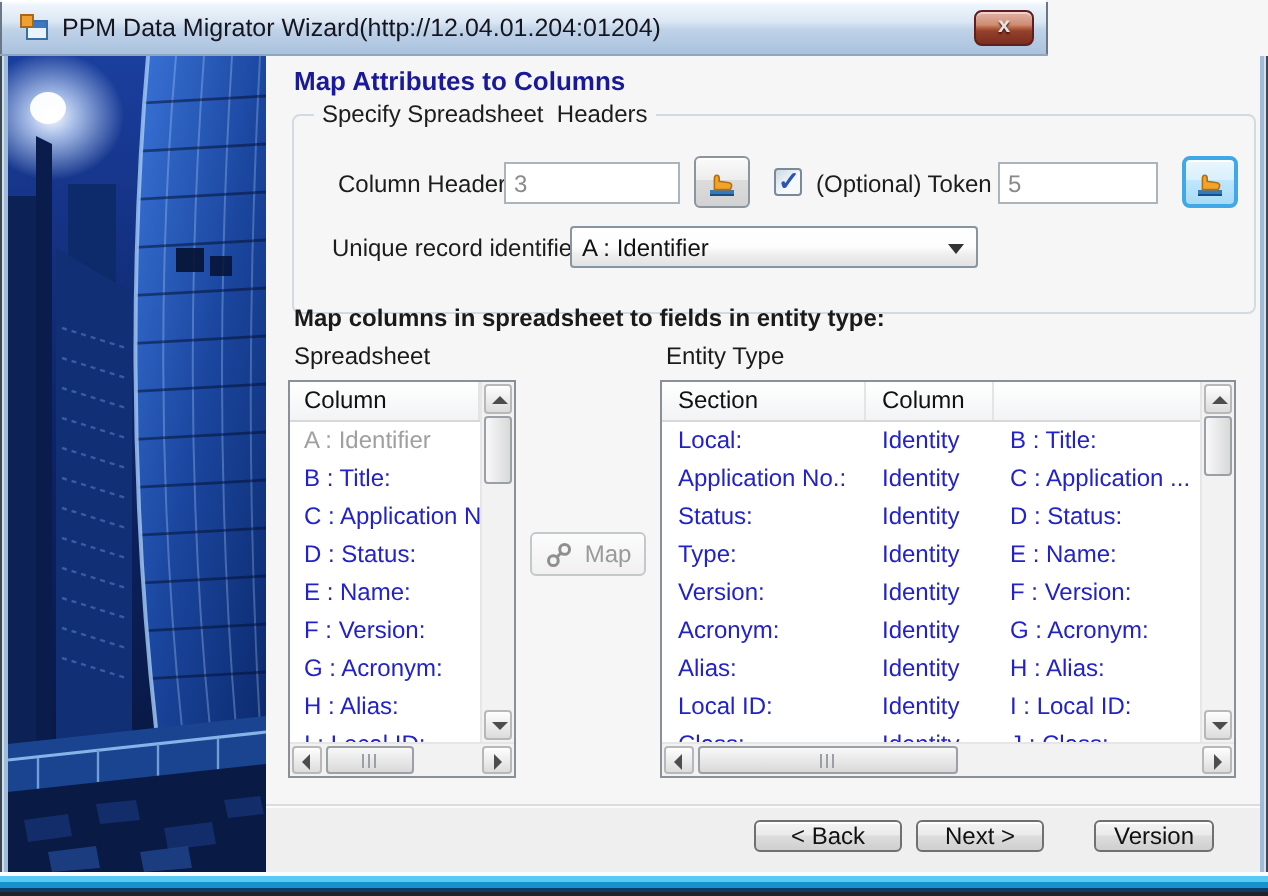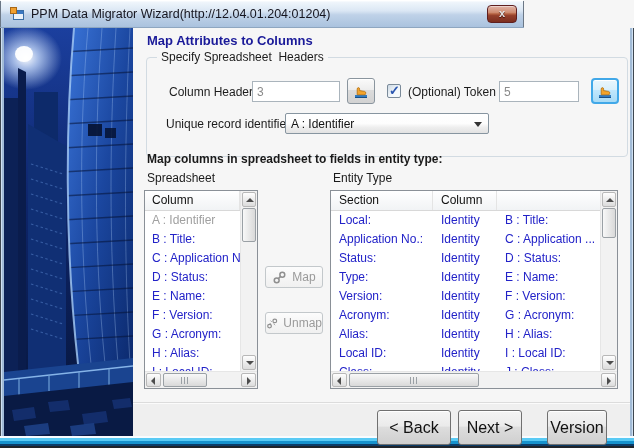--- a/index.html
+++ b/index.html
@@ -89,23 +89,23 @@
   .thumb-h::after{ content:""; position:absolute; left:50%; top:3px; width:7px; height:7px; margin-left:-4px;
     background:repeating-linear-gradient(to right,#9aa0a5 0 1px,transparent 1px 3px); }
   
   .mini-btn{ position:absolute; width:58px; height:22px; border:1px solid #c3c8cb; border-radius:3px;
     background:linear-gradient(#fcfcfc,#f0f0f0); color:#9a9a9a; font-size:12px;
     display:flex; align-items:center; justify-content:center; gap:5px; cursor:default; }
   .mini-btn svg{ width:15px; height:15px; }
   
   .footer{ position:absolute; left:0; top:374px; width:497px; height:34px; background:#efefef;
     border-top:1px solid #dcdcdc; box-shadow:inset 0 1px 0 #fbfbfb; }
-  .btn{ position:absolute; top:7px; height:35px; border:1px solid #707070; border-radius:3px;
+  .btn{ position:absolute; top:7px; height:16px; border:1px solid #707070; border-radius:3px;
     background:linear-gradient(#f4f4f4 0%,#ebebeb 45%,#dddddd 50%,#cfcfcf 100%);
-    font-family:"Liberation Sans",sans-serif; font-size:16px; color:#111; cursor:pointer;
+    font-family:"Liberation Sans",sans-serif; font-size:12px; color:#111; cursor:pointer;
     box-shadow:inset 0 1px 0 #fff; }
 </style>
 </head>
 <body>
 
 <div class="window">
 
   <div class="titlebar">
     <svg class="app-icon" viewBox="0 0 16 16">
       <rect x="4.5" y="4.5" width="10" height="9" fill="#eaf2fa" stroke="#3a6ea5"></rect>
@@ -284,28 +284,20 @@
     </div>
 
     <button class="mini-btn" style="left:132px; top:238px;">
       <svg viewBox="0 0 16 16" fill="none" stroke="#8f8f8f" stroke-width="1.6">
         <circle cx="5" cy="11" r="2.6"></circle>
           <circle cx="11" cy="5" r="2.6"></circle>
           <path d="M6.8 9.2 L9.2 6.8"></path>
       </svg>
       <span>Map</span>
     </button>
-    <button class="mini-btn" style="left:132px; top:284px;">
-      <svg viewBox="0 0 16 16" fill="none" stroke="#8f8f8f" stroke-width="1.6">
-        <circle cx="4.6" cy="11.4" r="2.4"></circle>
-          <circle cx="11.4" cy="4.6" r="2.4"></circle>
-        <path stroke-width="1" d="M7.6 6 l-1.8-1.8 M10 8.4 l1.8 1.8 M6.4 8 l-2 .6 M9.6 7.4 l2-.6"></path>
-      </svg>
-      <span>Unmap</span>
-    </button>
 
     <div class="lv" style="left:197px; top:162px; width:288px; height:199px;">
       <div class="lv-head ehead">
         <span>Section</span>
         <span>Column</span>
       </div>
       <div class="lv-items">
           <div class="lv-row grid">
             <span>Local:</span>
             <span>Identity</span>

